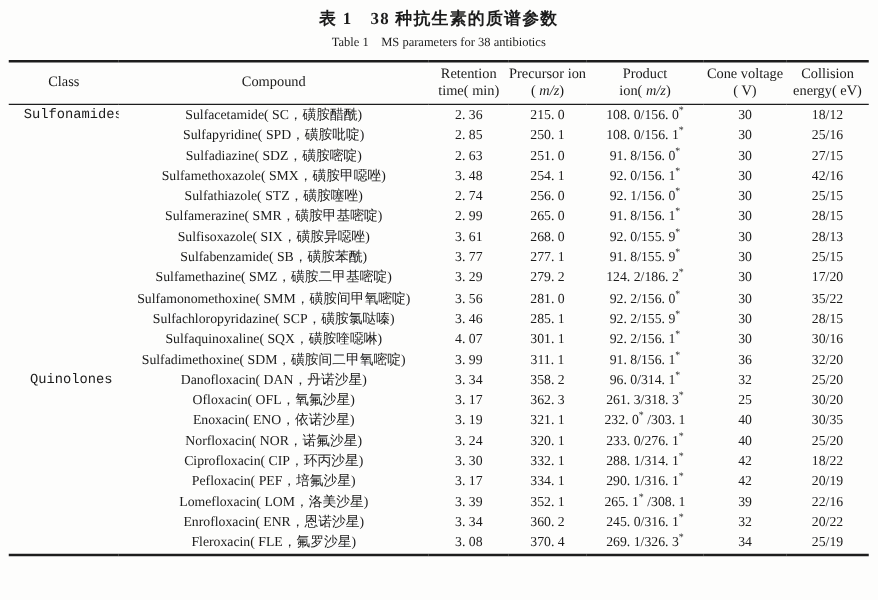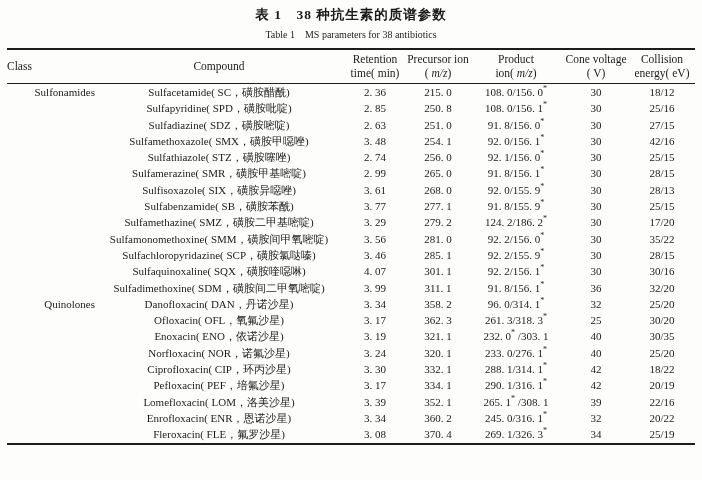--- a/index.html
+++ b/index.html
@@ -34,31 +34,31 @@
   }
   thead tr{border-bottom:1.2px solid #1d1d1d;}
   th{
     font-weight:normal;
     font-size:11.5px;
     line-height:14px;
     padding:2px 0 3px 0;
     vertical-align:middle;
     text-align:center;
   }
-  th.class-h{text-align:left;}
+  th.class-h{text-align:center;}
   td{
     font-size:11px;
     height:16.3px;
     line-height:16.3px;
     padding:0;
     white-space:nowrap;
     overflow:hidden;
     vertical-align:middle;
   }
-  td.cls{text-align:right;padding-left:12px;}
+  td.cls{text-align:center;padding-left:12px;font-family:Liberation Mono, monospace;}
   td.cmp{text-align:center;}
   td.num{text-align:center;font-family:"Liberation Serif","DejaVu Serif",serif;}
   td sup{font-size:8px;line-height:0;}
   .c-class{width:88px;}
   .c-compound{width:248px;}
   .c-rt{width:64px;}
   .c-pre{width:62px;}
   .c-prod{width:94px;}
   .c-cone{width:66px;}
   .c-ce{width:66px;}
@@ -113,21 +113,21 @@
     <td class="num">2. 36</td>
     <td class="num">215. 0</td>
     <td class="num">108. 0/156. 0<sup>*</sup></td>
     <td class="num">30</td>
     <td class="num">18/12</td>
   </tr>
         <tr>
     <td class="cls"></td>
     <td class="cmp">Sulfapyridine( SPD，磺胺吡啶)</td>
     <td class="num">2. 85</td>
-    <td class="num">250. 8</td>
+    <td class="num">250. 1</td>
     <td class="num">108. 0/156. 1<sup>*</sup></td>
     <td class="num">30</td>
     <td class="num">25/16</td>
   </tr>
         <tr>
     <td class="cls"></td>
     <td class="cmp">Sulfadiazine( SDZ，磺胺嘧啶)</td>
     <td class="num">2. 63</td>
     <td class="num">251. 0</td>
     <td class="num">91. 8/156. 0<sup>*</sup></td>

